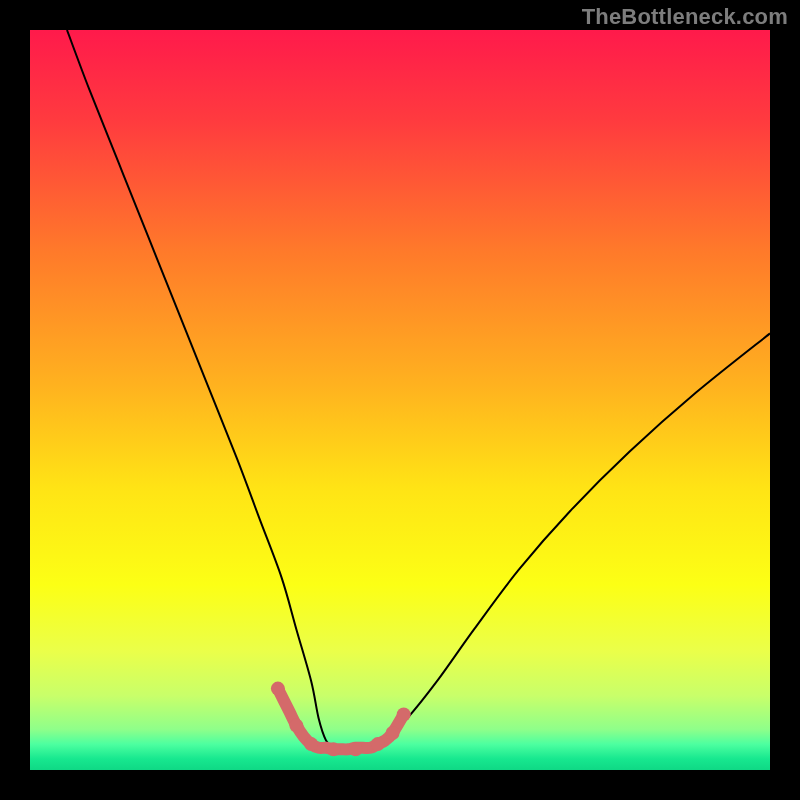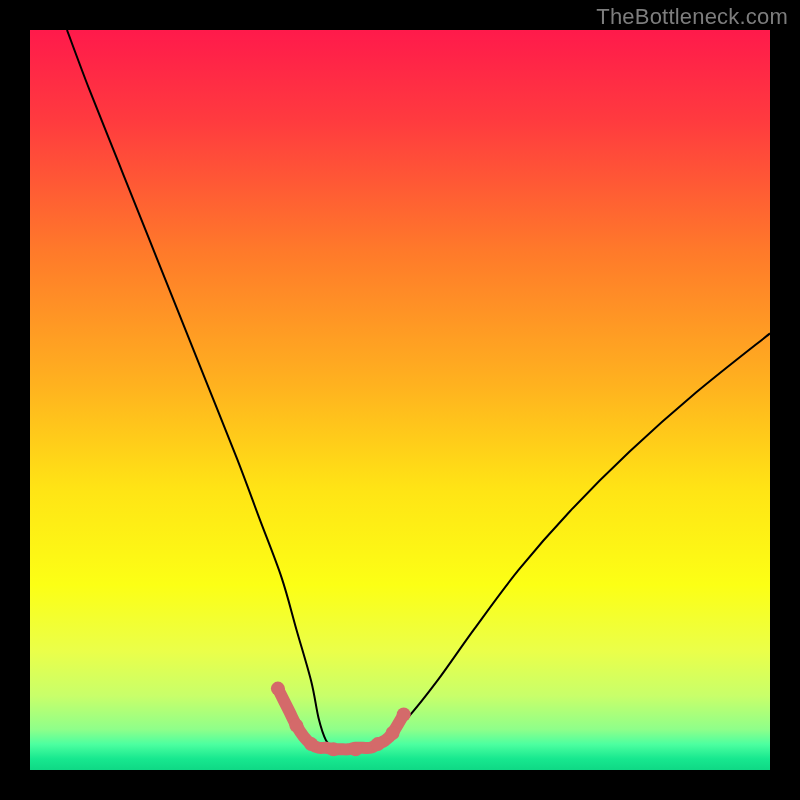--- a/index.html
+++ b/index.html
@@ -25,21 +25,21 @@
     top: 0;
     width: 740px;
     height: 740px;
   }
   .watermark {
     position: absolute;
     top: 4px;
     right: 12px;
     color: #7d7d7d;
     font-size: 22px;
-    font-weight: 400;
+    font-weight: 700;
     letter-spacing: 0.2px;
   }
 </style>
 </head>
 <body>
 
 <div class="frame">
   <svg class="plot" viewBox="0 0 740 740" preserveAspectRatio="none">
     <defs>
       <linearGradient id="bg-grad" x1="0" y1="0" x2="0" y2="1">

